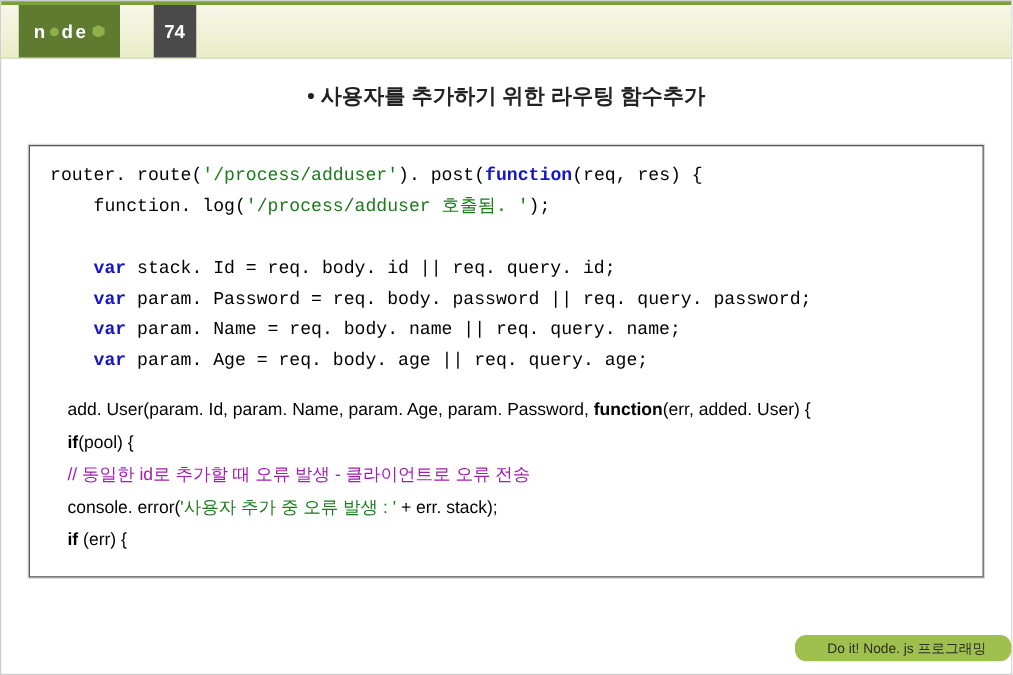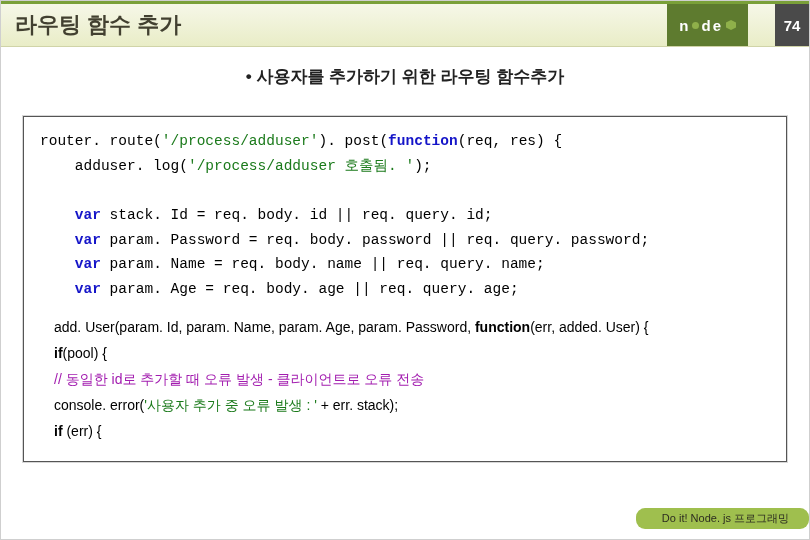--- a/index.html
+++ b/index.html
@@ -124,38 +124,37 @@
     border-radius: 9px;
     font-weight: 500;
   }
 </style>
 </head>
 <body>
 
 <div class="slide">
 
   <div class="header">
-    <div class="title">라우팅 함수 추가</div>
     <div class="header-right">
       <div class="logo">
         <span>n</span>
           <span class="dot"></span>
           <span>de</span>
           <span class="hex"></span>
       </div>
       <div class="pagenum">74</div>
     </div>
   </div>
 
   <div class="body">
     <div class="bullet">사용자를 추가하기 위한 라우팅 함수추가</div>
 
     <div class="codebox">
 <pre><span>router. route(</span><span class="str">'/process/adduser'</span><span>). post(</span><span class="fn">function</span><span>(req, res) {</span>
-<span>    adduser. log(</span><span class="str">'/process/adduser 호출됨. '</span><span>);</span>
+<span>    function. log(</span><span class="str">'/process/adduser 호출됨. '</span><span>);</span>
 
     <span class="kw">var</span><span> stack. Id = req. body. id || req. query. id;</span>
     <span class="kw">var</span><span> param. Password = req. body. password || req. query. password;</span>
     <span class="kw">var</span><span> param. Name = req. body. name || req. query. name;</span>
     <span class="kw">var</span><span> param. Age = req. body. age || req. query. age;</span></pre>
 
       <div class="body2">
         <div><span>  add. User(param. Id, param. Name, param. Age, param. Password, </span><span class="kw2">function</span><span>(err, added. User) {</span></div>
         <div><span class="kw2">if</span><span>(pool) {</span></div>
         <div class="cmt">  // 동일한 id로 추가할 때 오류 발생 - 클라이언트로 오류 전송</div>

